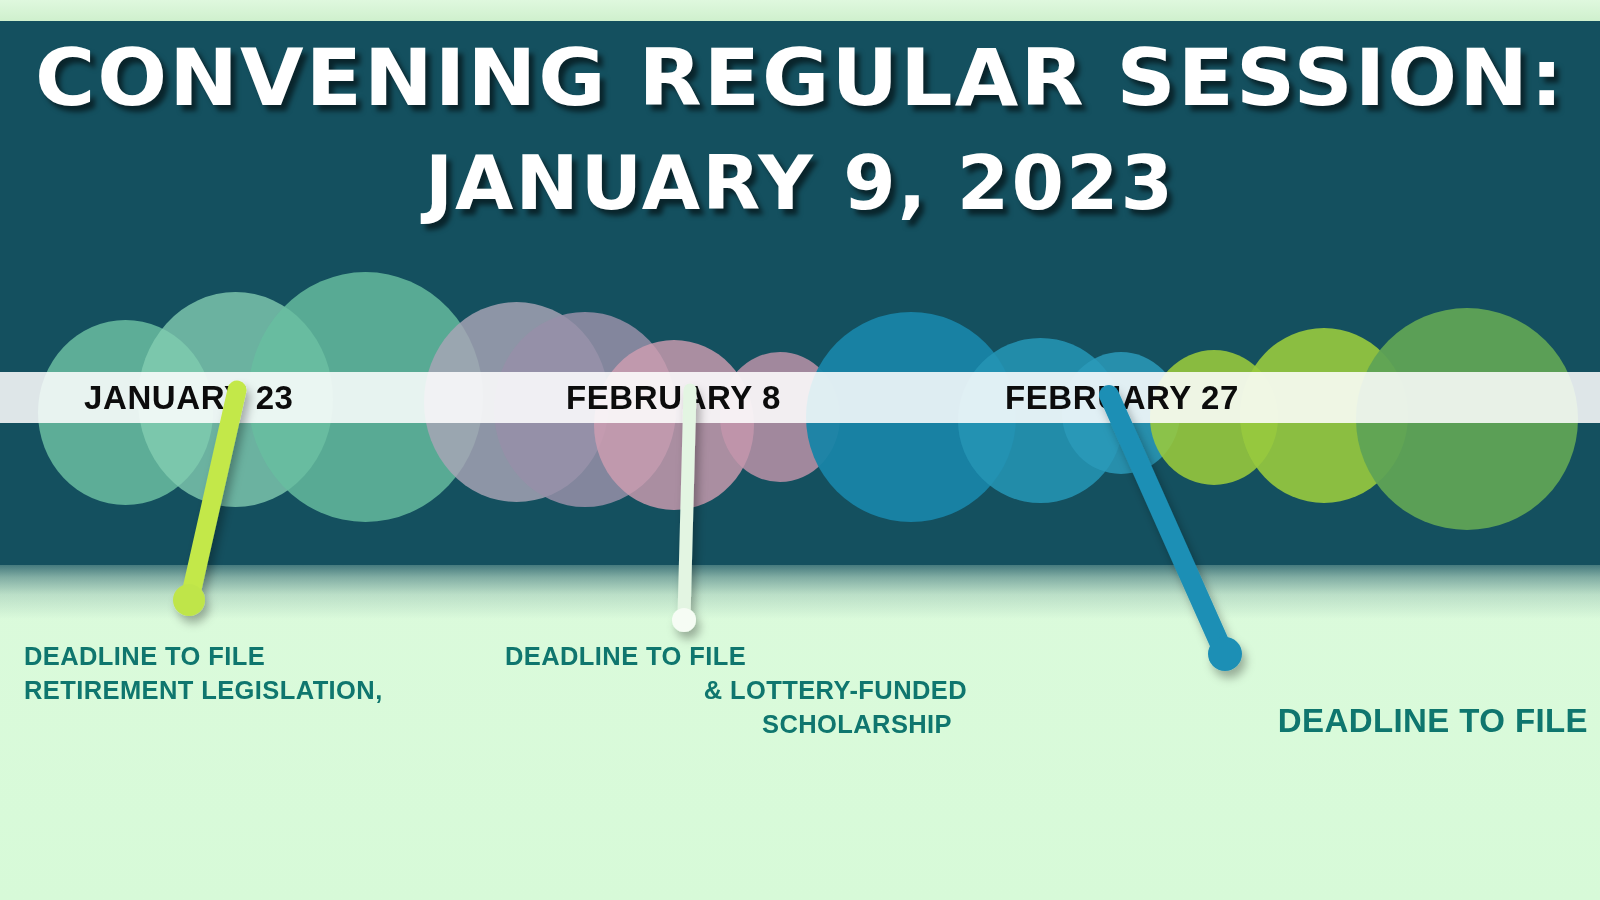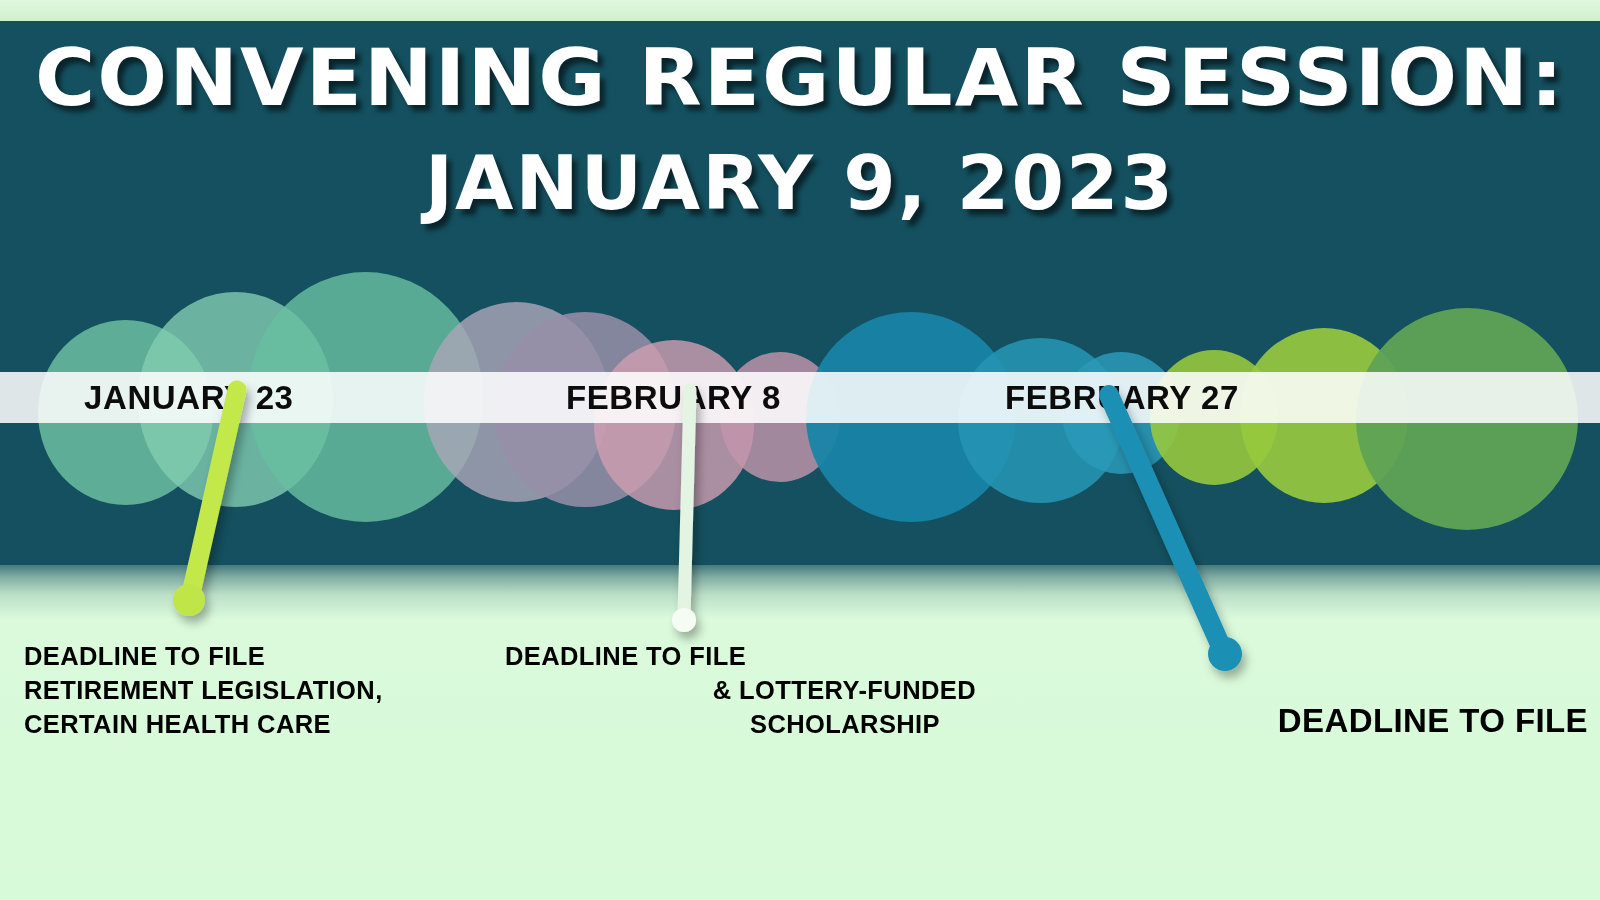--- a/index.html
+++ b/index.html
@@ -43,21 +43,21 @@
     position:absolute;top:372px;height:51px;line-height:51px;
     font-size:33px;font-weight:bold;letter-spacing:.6px;color:#0C0C0C;
     white-space:nowrap;
   }
 
   
   .conn{position:absolute;left:0;top:0;width:1600px;height:900px;overflow:visible;}
 
   
   .cap{
-    position:absolute;color:#000000;font-weight:bold;
+    position:absolute;color:#0f766e;font-weight:bold;
     font-size:25.5px;line-height:1.33;letter-spacing:.4px;
     text-transform:uppercase;
   }
   .cap .ln{display:block;white-space:nowrap;}
   #cap1{left:24px;top:640px;text-align:left;}
   #cap2{left:505px;top:640px;text-align:right;width:495px;}
   #cap3{left:1110px;top:700px;text-align:right;width:478px;font-size:33px;line-height:1.27;}
 
   
   .title{
@@ -125,27 +125,26 @@
       <circle cx="1225" cy="654" r="17" fill="#1D8FB5"></circle>
     </g>
   </svg>
 
   <div class="title" id="title-l1">CONVENING REGULAR SESSION:</div>
   <div class="title" id="title-l2">JANUARY 9, 2023</div>
 
   <div class="cap" id="cap1">
     <span class="ln">DEADLINE TO FILE</span>
     <span class="ln">RETIREMENT LEGISLATION,</span>
-    <span class="ln">CERTAIN HEALTH CARE</span>
   </div>
 
   <div class="cap" id="cap2">
     <span class="ln" style="text-align:left;">DEADLINE TO FILE</span>
-    <span class="ln" style="margin-right:24px;">&amp; LOTTERY-FUNDED</span>
-    <span class="ln" style="margin-right:60px;">SCHOLARSHIP</span>
+    <span class="ln" style="margin-right:33px;">&amp; LOTTERY-FUNDED</span>
+    <span class="ln" style="margin-right:48px;">SCHOLARSHIP</span>
   </div>
 
   <div class="cap" id="cap3">
     <span class="ln">DEADLINE TO FILE</span>
   </div>
 
   <div class="top-strip"></div>
 </div>
 
 </body></html>

